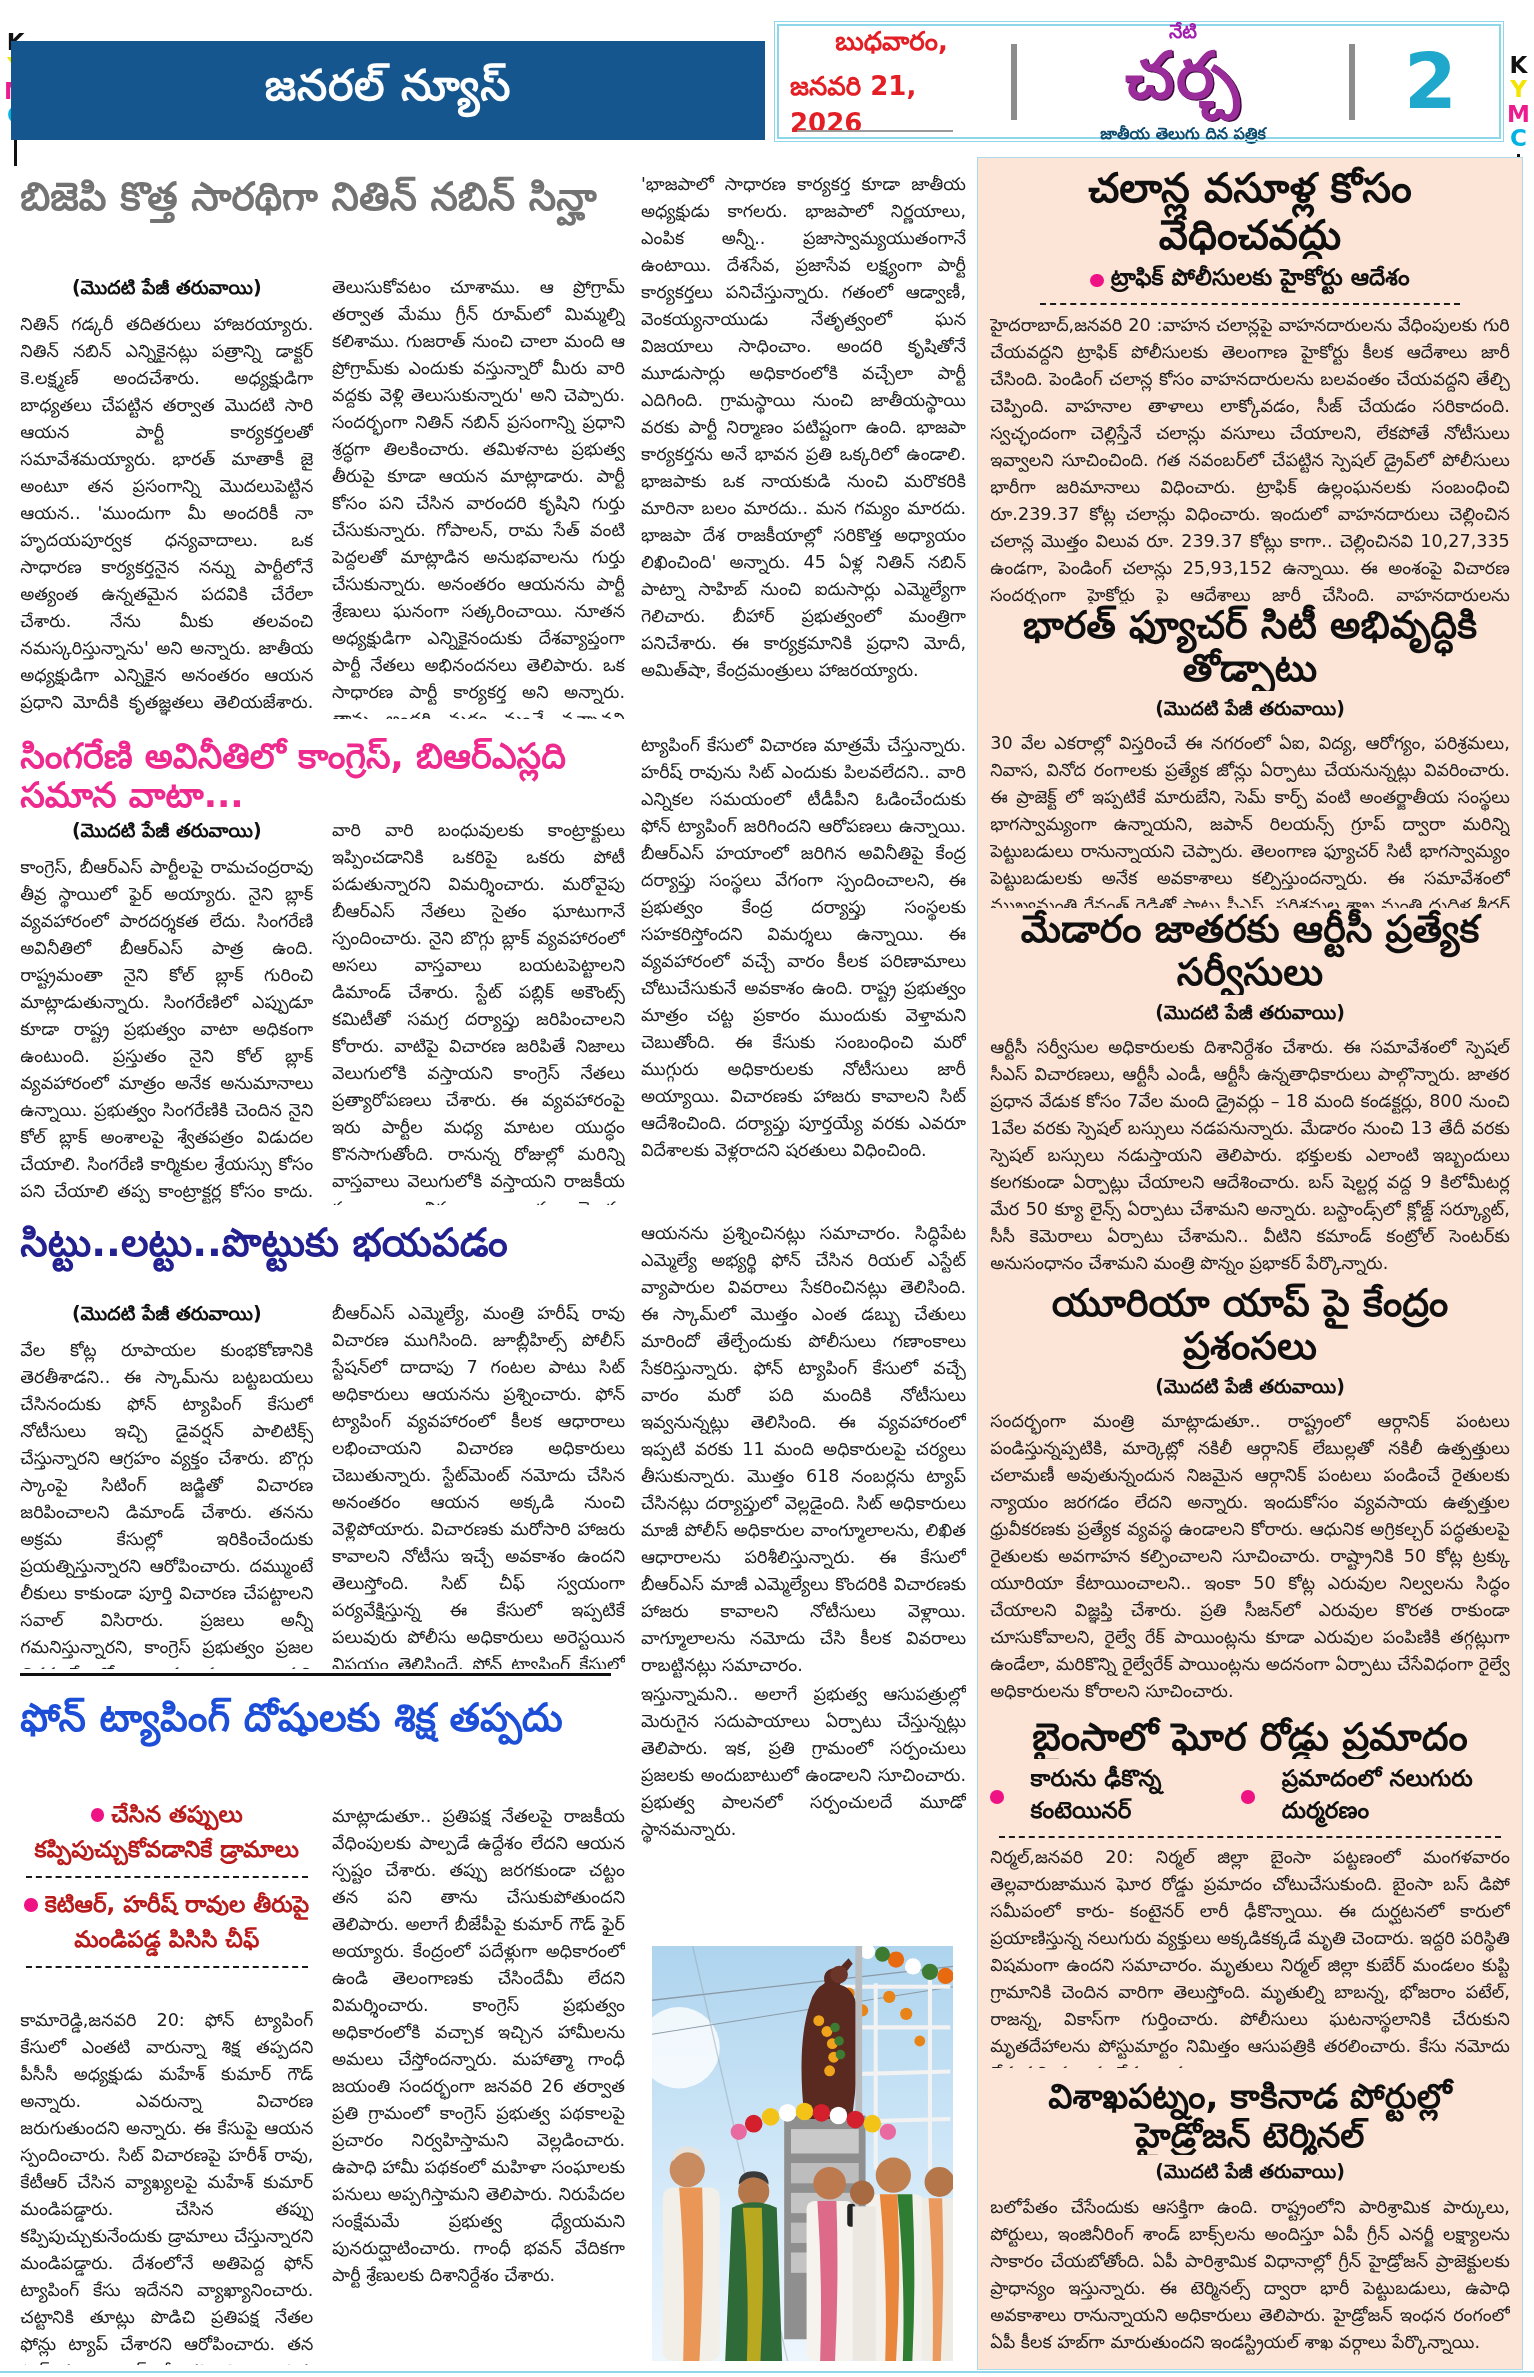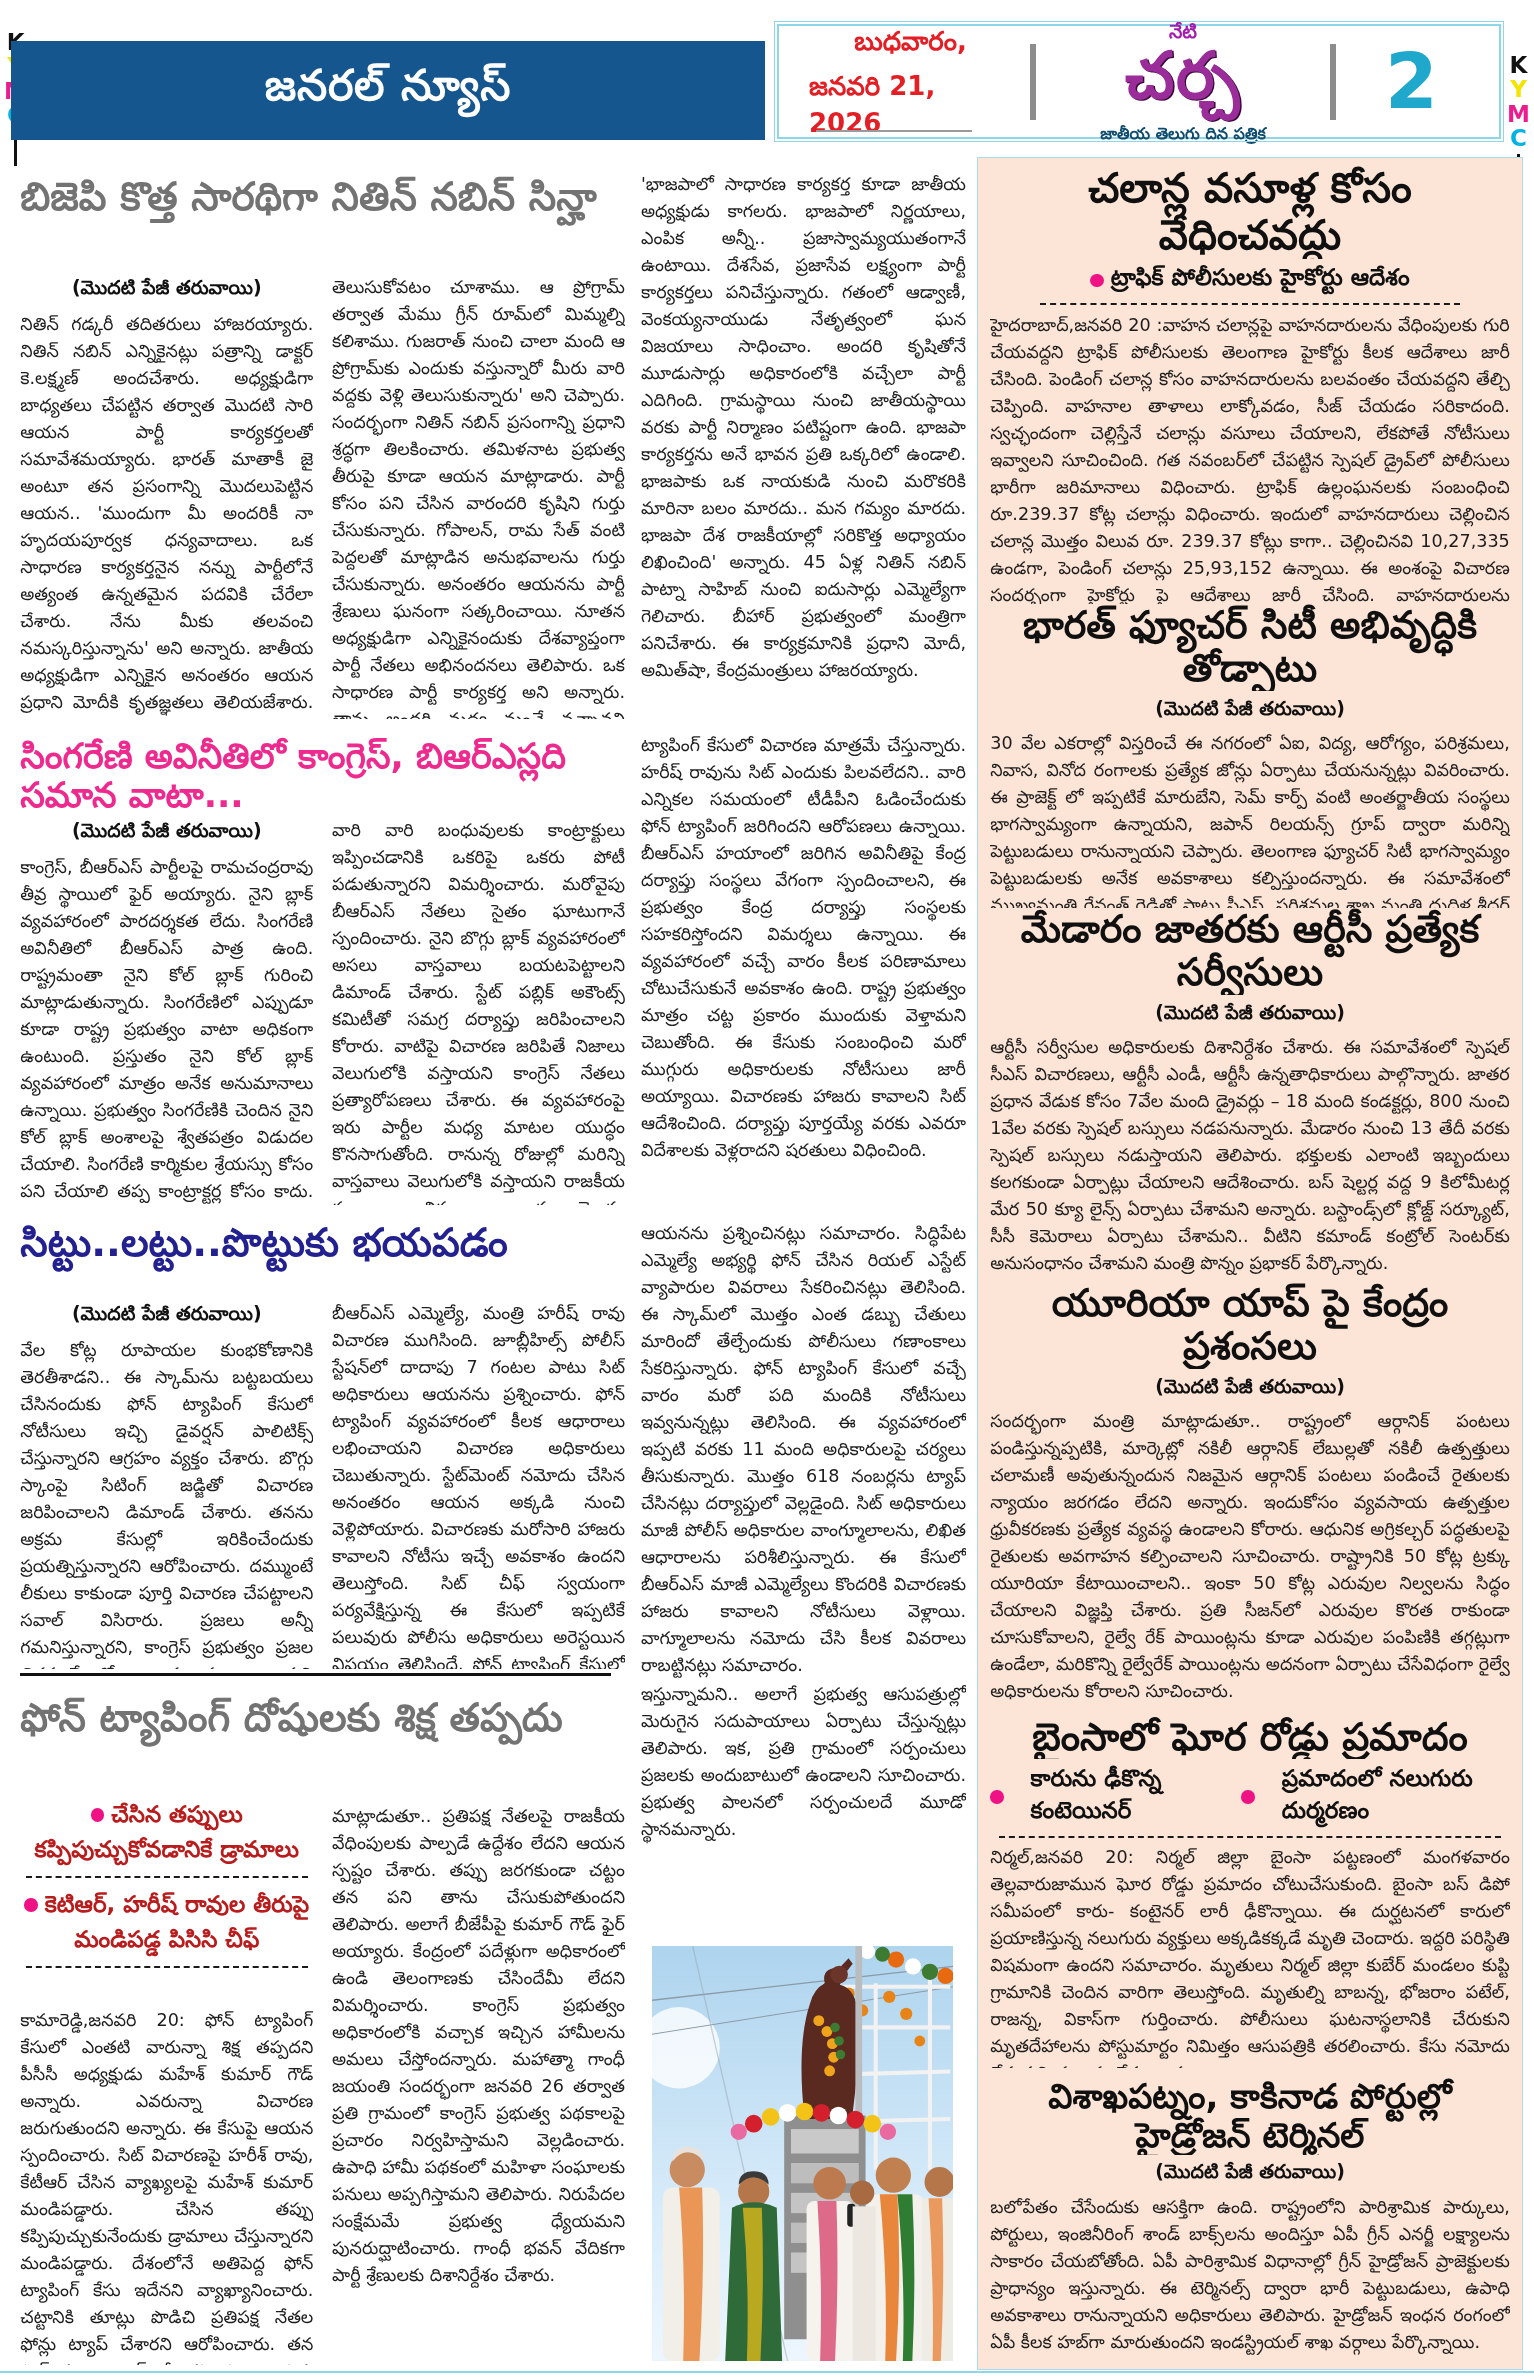--- a/index.html
+++ b/index.html
@@ -6,37 +6,37 @@
   body { background:#e8e8e8; font-family:"DejaVu Sans", sans-serif; }
   .page { position:relative; width:1534px; height:2377px; background:#ffffff; margin:0 auto; overflow:hidden; }
 
   
   .regmark { position:absolute; display:flex; flex-direction:column; align-items:center; gap:1.4px; font-weight:bold; font-size:23px; line-height:1.0; font-family:"DejaVu Sans", sans-serif; }
   .regmark .bar { width:2.7px; height:35px; background:#111; margin-top:2.7px; }
   .rl-k{color:#111;} .rl-y{color:#f4e400;} .rl-m{color:#ec1c8e;} .rl-c{color:#00b3e3;}
 
   
   .section-banner { position:absolute; left:11px; top:41px; width:754px; height:99px; background:#15568f; color:#fff; display:flex; align-items:center; justify-content:center; font-size:43px; font-weight:bold; letter-spacing:0.7px; }
-  .header-box { position:absolute; left:777px; top:24.4px; width:724px; height:115px; border:2px solid #8ed7ea; outline:0.7px solid #8ed7ea; outline-offset:2px; background:#fff; display:flex; align-items:center; padding:0 30px; }
+  .header-box { position:absolute; left:777px; top:24.4px; width:724px; height:115px; border:2px solid #8ed7ea; outline:0.7px solid #8ed7ea; outline-offset:2px; background:#fff; display:flex; align-items:center; padding:0 11px; }
   .date-block { width:203px; display:flex; flex-direction:column; align-items:center; gap:4.1px; color:#e31e24; font-weight:bold; font-size:26px; position:relative; height:100%; justify-content:center; }
   .date-rule { width:163px; height:1.4px; background:#c9c9c9; }
   .date-underline { position:absolute; left:6.8px; bottom:5.4px; width:156px; height:2px; background:#9a9a9a; }
   .vbar { width:6.8px; height:76px; background:#8c8c8c; margin:0 17.6px; }
   .masthead { flex:1; display:flex; flex-direction:column; align-items:center; justify-content:center; line-height:1; }
   .paper-pre { color:#a21caf; font-size:19px; font-weight:bold; margin-bottom:1.4px; }
   .paper-name { color:#9b2d9b; font-size:65px; font-weight:bold; text-shadow:1.4px 1.4px 0 #3a0b3a; letter-spacing:1.4px; }
   .paper-tagline { color:#0c4a6e; font-size:16px; font-weight:bold; margin-top:18px; }
   .page-number { width:115px; text-align:center; color:#1fa8cc; font-size:76px; font-weight:bold; }
 
   
   .headline { position:absolute; font-weight:bold; overflow:hidden; line-height:1.12; }
   .hl-red   { color:#737373; }
   .hl-pink  { color:#ee2a8f; }
   .hl-navy  { color:#22218f; }
-  .hl-purple{ color:#737373; }
+  .hl-purple{ color:#1d4ed8; }
   .colblock { position:absolute; overflow:hidden; text-align:justify; font-size:17.6px; line-height:27px; color:#1c1c1c; }
   .note { font-weight:bold; text-align:center; font-size:19px; color:#111; display:block; margin-bottom:9.5px; }
   .centercol p { margin:0; overflow:hidden; text-align:justify; }
 
   .black-rule { position:absolute; left:20.3px; top:1673px; width:591px; height:3.4px; background:#111; }
 
   .subhead-block { position:absolute; left:20.3px; top:1797px; width:293px; overflow:hidden; }
   .subhead { font-weight:bold; font-size:23px; line-height:1.5; text-align:center; color:#b91c1c; }
   .dashdot { height:0; border-top:2.7px dashed #1a1a1a; margin:9.5px 5.4px; }
   .bullet { display:inline-block; width:13.6px; height:13.6px; border-radius:50%; background:#ef1284; margin-right:6.8px; }

